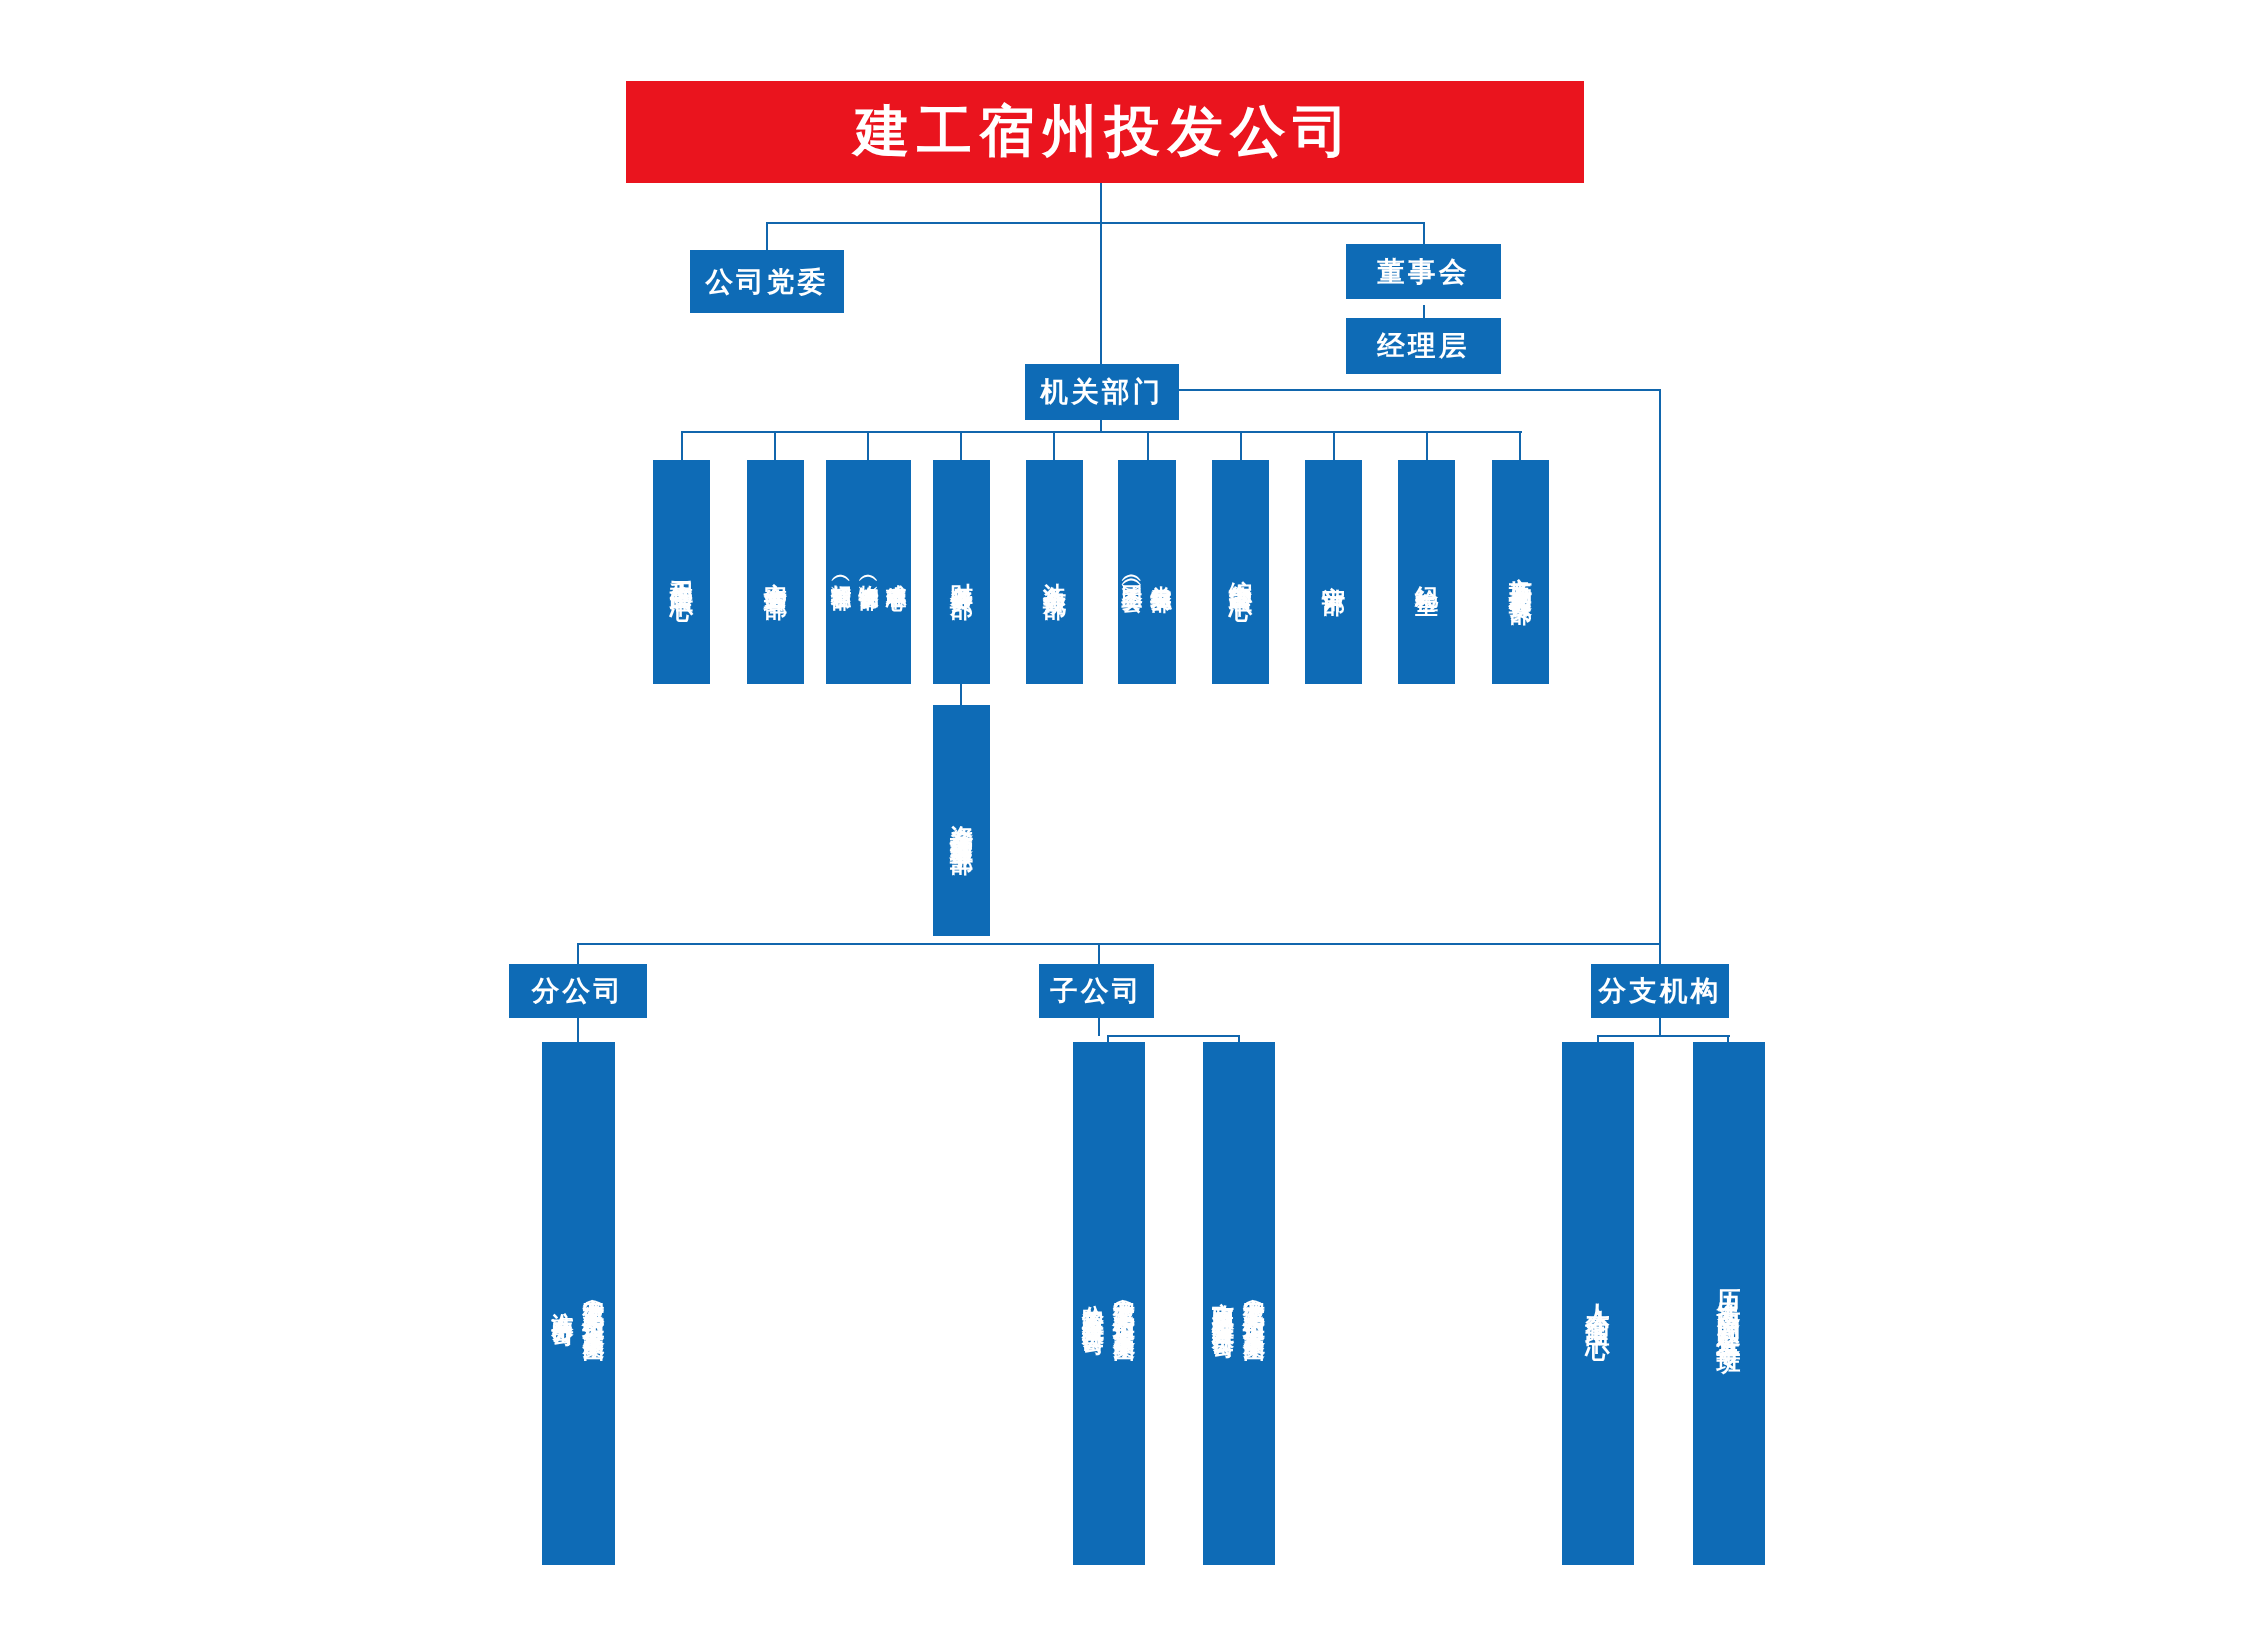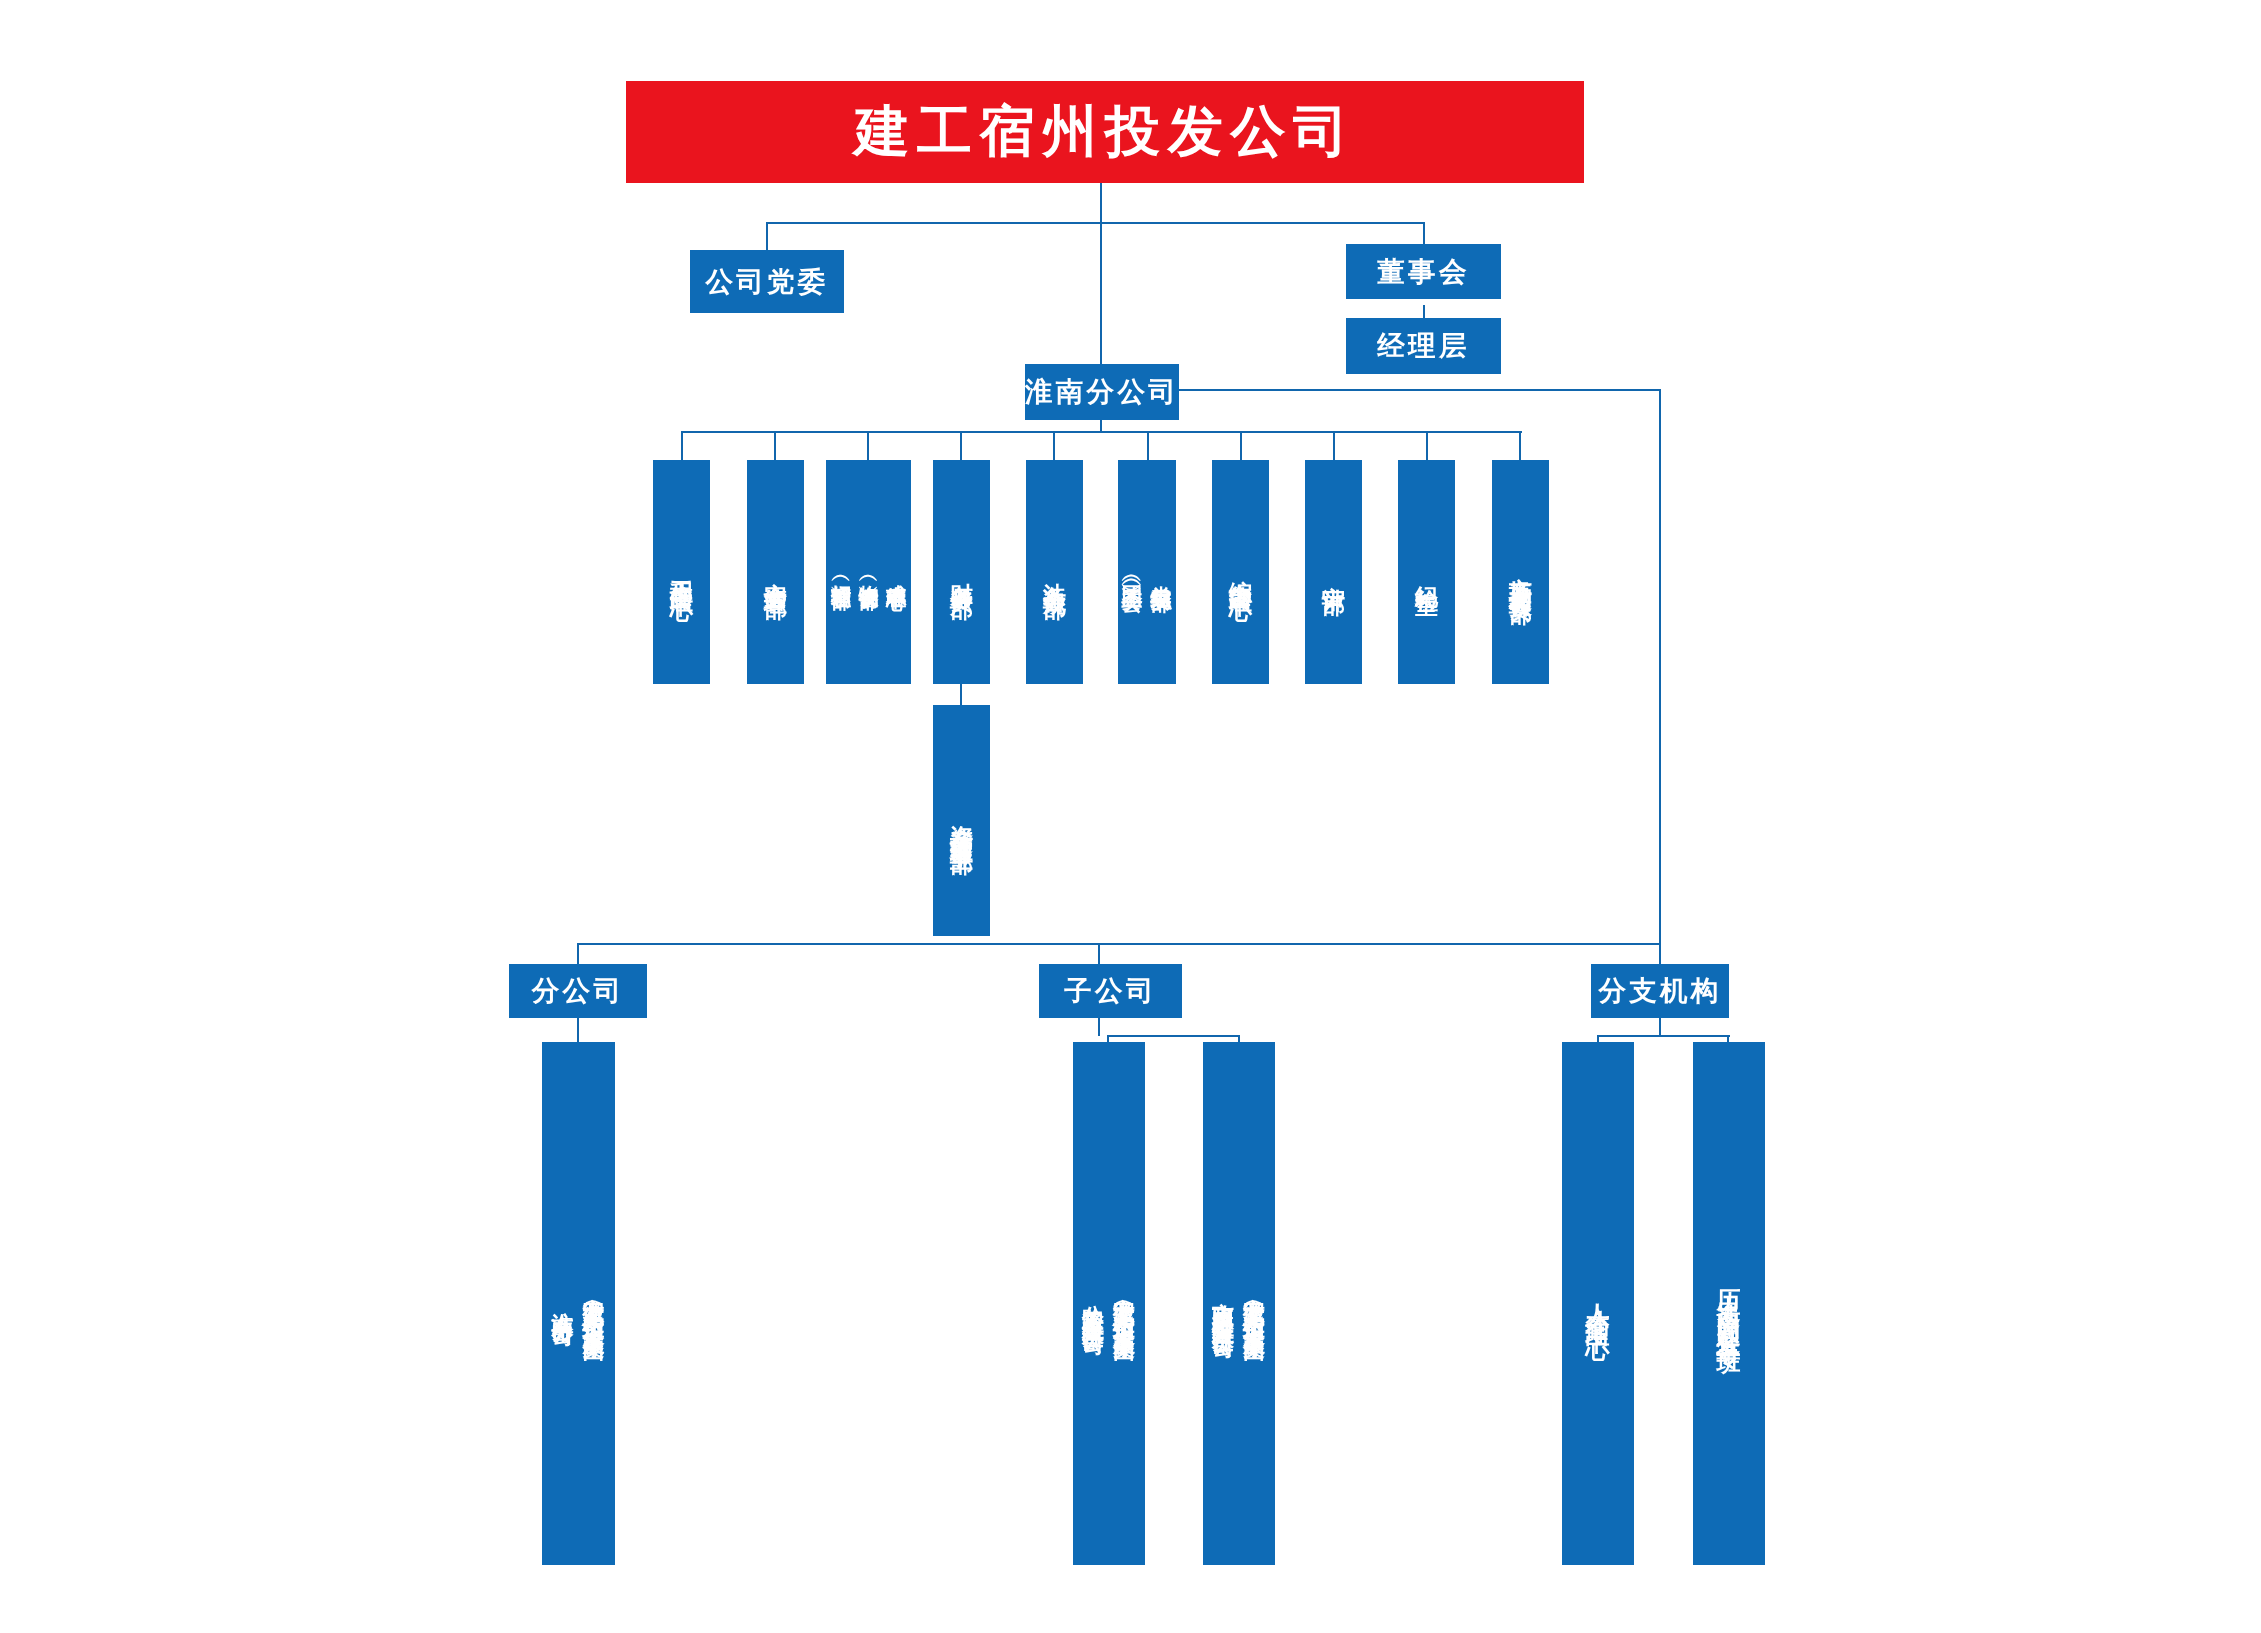--- a/index.html
+++ b/index.html
@@ -97,40 +97,40 @@
   <div class="vl" style="left:1727px;top:1035px;width:2.2px;height:8.8px;"></div>
 
   <div class="node banner" style="left:626px;top:81px;width:958px;height:102px;">建工宿州投发公司</div>
 
   <div class="node hnode" style="left:690px;top:250px;width:154px;height:63px;">公司党委</div>
 
   <div class="node hnode" style="left:1346px;top:244px;width:155px;height:55px;">董事会</div>
 
   <div class="node hnode" style="left:1346px;top:318px;width:155px;height:56px;">经理层</div>
 
-  <div class="node hnode" style="left:1025px;top:364px;width:154px;height:56px;">淮南分公司</div>
+  <div class="node hnode" style="left:1025px;top:364px;width:154px;height:56px;">机关部门</div>
 
   <div class="node vtext dept" style="left:653px;top:460px;width:57px;height:224px;">工程管理中心</div>
   <div class="node vtext dept" style="left:747px;top:460px;width:57px;height:224px;">安全管理部</div>
   <div class="node vtext dept wide3" style="left:826px;top:460px;width:85px;height:224px;">成本管理中心
 （物资设备部）
 （招标管理部）</div>
   <div class="node vtext dept" style="left:933px;top:460px;width:57px;height:224px;">财务资产部</div>
   <div class="node vtext dept" style="left:1026px;top:460px;width:57px;height:224px;">法务合规部</div>
   <div class="node vtext dept wide2" style="left:1118px;top:460px;width:58px;height:224px;">党委组织部
 （团委）（工会）</div>
   <div class="node vtext dept" style="left:1212px;top:460px;width:57px;height:224px;">综合管理中心</div>
   <div class="node vtext dept" style="left:1305px;top:460px;width:57px;height:224px;">审计部</div>
   <div class="node vtext dept" style="left:1398px;top:460px;width:57px;height:224px;">纪检室</div>
   <div class="node vtext dept" style="left:1492px;top:460px;width:57px;height:224px;">市场开发和投资部</div>
 
   <div class="node vtext dept" style="left:933px;top:705px;width:57px;height:231px;">资产运营管理事业部</div>
 
   <div class="node hnode" style="left:509px;top:964px;width:138px;height:54px;">分公司</div>
-  <div class="node hnode" style="left:1039px;top:964px;width:143px;height:54px;">子公司</div>
+  <div class="node hnode" style="left:1039px;top:964px;width:115px;height:54px;">子公司</div>
   <div class="node hnode" style="left:1591px;top:964px;width:138px;height:54px;">分支机构</div>
 
   <div class="node vtext tall" style="left:542px;top:1042px;width:73px;height:523px;">安徽建工（宿州）投资发展集团
 淮南分公司</div>
   <div class="node vtext tall" style="left:1073px;top:1042px;width:72px;height:523px;">安徽建工（宿州）投资发展集团
 公路工程有限责任公司</div>
   <div class="node vtext tall" style="left:1203px;top:1042px;width:72px;height:523px;">安徽建工（宿州）投资发展集团
 市政园林工程有限责任公司</div>
   <div class="node vtext tall single" style="left:1562px;top:1042px;width:72px;height:523px;">人才管理中心</div>
   <div class="node vtext tall single" style="left:1693px;top:1042px;width:72px;height:523px;">历史遗留问题处置专班</div>

